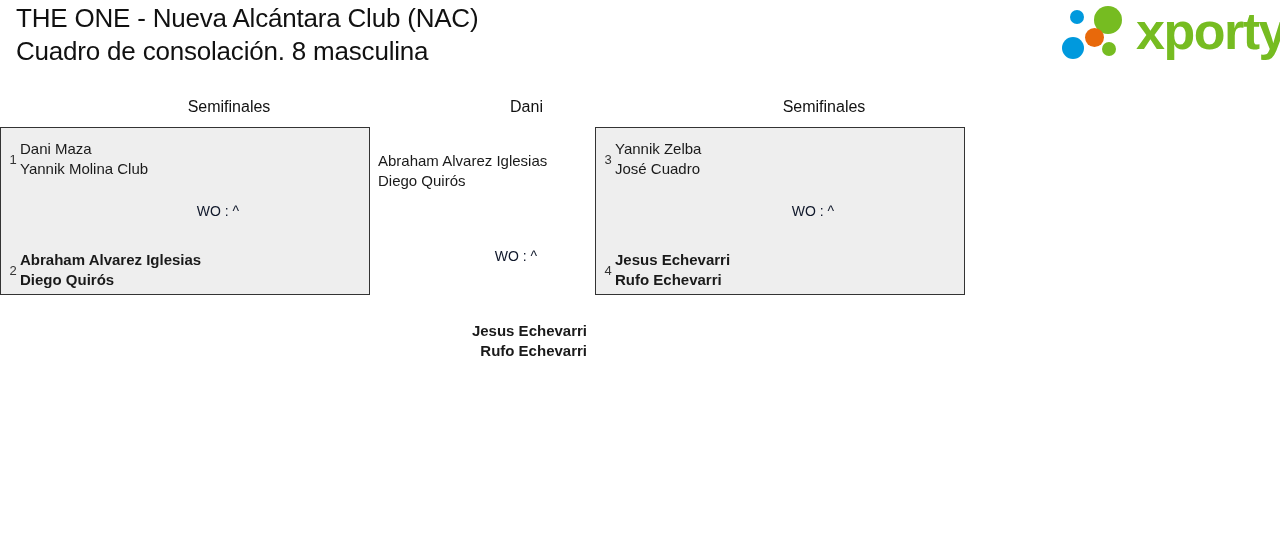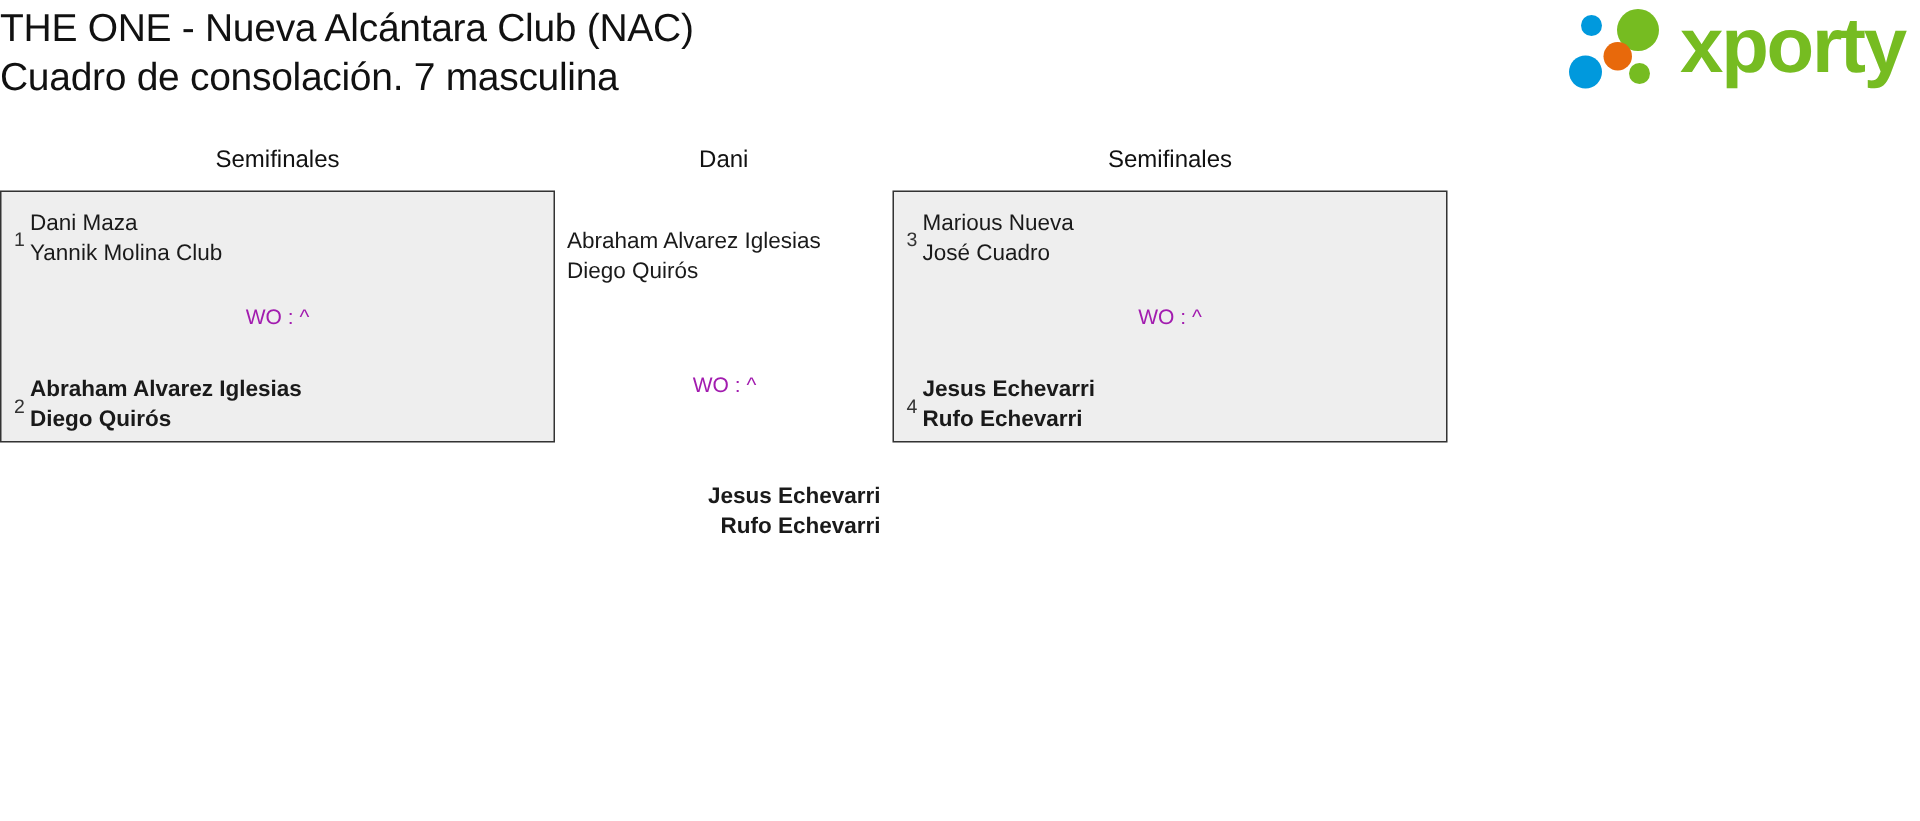--- a/index.html
+++ b/index.html
@@ -13,21 +13,21 @@
     position: relative;
     overflow: hidden;
     font-family: "Liberation Sans", sans-serif;
     color: #1a1a1a;
     -webkit-font-smoothing: antialiased;
   }
 
   
   #header {
     position: absolute;
-    left: 0;
+    left: 16px;
     top: 0;
     width: 1036px;
     height: 75px;
   }
   #title-block {
     position: absolute;
     left: 0;
     top: 2px;
     width: 900px;
   }
@@ -70,20 +70,21 @@
   }
 
   
   .round-header {
     position: absolute;
     font-size: 16px;
     font-weight: 400;
     color: #111111;
     text-align: center;
     white-space: nowrap;
+    padding-left: 44px;
   }
 
   .match-box {
     position: absolute;
     background: #eeeeee;
     border: 1px solid #333333;
     box-sizing: border-box;
   }
 
   .team {
@@ -106,44 +107,45 @@
     white-space: nowrap;
   }
   .names.winner {
     font-weight: 700;
   }
   .name-line { display: block; }
 
   .score {
     position: absolute;
     font-size: 14px;
-    color: #a21caf;
+    color: #0f172a;
     text-align: center;
     white-space: nowrap;
+    margin-left: 33px;
   }
 
   
   .final-team {
     position: absolute;
     font-size: 15px;
     line-height: 20px;
     color: #1a1a1a;
     white-space: nowrap;
   }
   .final-team.winner { font-weight: 700; }
   .final-team.align-right { text-align: right; }
 </style>
 </head>
 <body>
 
 <div id="header">
 
   <div id="title-block">
     <div class="title-line">THE ONE - Nueva Alcántara Club (NAC)</div>
-    <div class="title-line">Cuadro de consolación. 7 masculina</div>
+    <div class="title-line">Cuadro de consolación. 8 masculina</div>
   </div>
 
   <div id="logo">
     <div id="logo-dots">
       <span class="dot" style="left:32px; top:4px; width:28px; height:28px; background:#76bc21;"></span>
       <span class="dot" style="left:8px; top:8px; width:14px; height:14px; background:#0099dd;"></span>
       <span class="dot" style="left:23px; top:26px; width:19px; height:19px; background:#e8690b;"></span>
       <span class="dot" style="left:0px; top:35px; width:22px; height:22px; background:#0099dd;"></span>
       <span class="dot" style="left:40px; top:40px; width:14px; height:14px; background:#76bc21;"></span>
     </div>
@@ -189,21 +191,21 @@
 <div class="final-team winner align-right" style="left:378px; top:321px; width:209px;">
   <span class="name-line">Jesus Echevarri</span>
   <span class="name-line">Rufo Echevarri</span>
 </div>
 
 <div class="match-box" style="left:595px; top:127px; width:370px; height:168px;">
 
   <div class="team" style="left:5px; top:11px;">
     <span class="seed">3</span>
     <span class="names">
-      <span class="name-line">Marious Nueva</span>
+      <span class="name-line">Yannik Zelba</span>
       <span class="name-line">José Cuadro</span>
     </span>
   </div>
 
   <div class="score" style="left:0px; top:75px; width:368px;">WO : ^</div>
 
   <div class="team" style="left:5px; top:122px;">
     <span class="seed">4</span>
     <span class="names winner">
       <span class="name-line">Jesus Echevarri</span>

